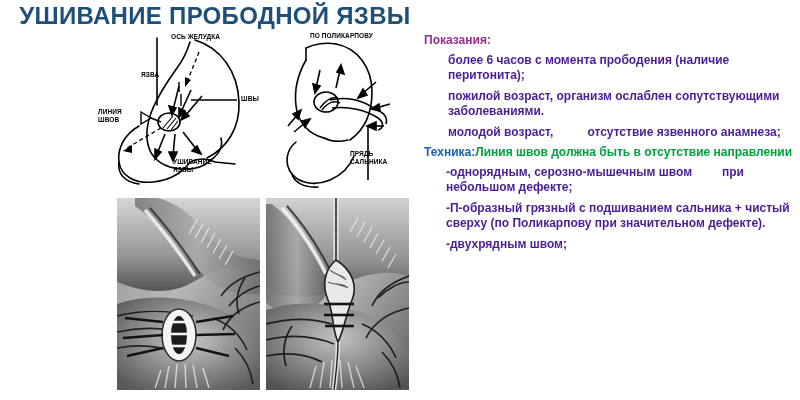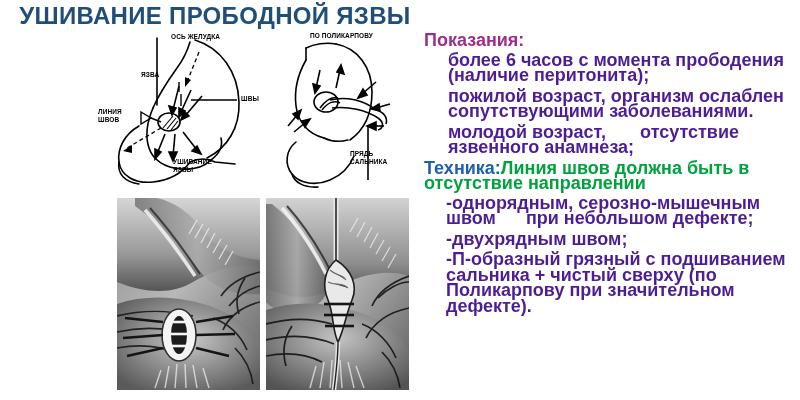--- a/index.html
+++ b/index.html
@@ -76,21 +76,21 @@
   #photo-omental-plug  { left: 266px; }
   .photo-frame svg { display: block; }
 
   
   #text-panel {
     position: absolute;
     left: 420px;
     top: 33px;
     width: 378px;
     height: 362px;
-    font-size: 18px;
+    font-size: 12px;
     line-height: 15.5px;
     color: #111111;
   }
   .heading-line {
     font-weight: bold;
     margin: 0 0 1px 4px;
   }
   .heading-indications { color: #9B2D8E; }
   .heading-technique   { color: #1F5FAF; margin-top: 16px; }
   .technique-body      { color: #00A23E; }
@@ -429,18 +429,18 @@
       <div class="heading-line">
         <span class="heading-technique">Техника:</span><span class="technique-body">Линия швов должна быть в отсутствие направлении</span>
       </div>
     </div>
 
     <div class="bullet-para dash">
       <span>-однорядным, серозно-мышечным швом</span><span class="gapspace-sm"></span><span>при</span>
       <span>небольшом дефекте;</span>
     </div>
 
+    <div class="bullet-para dash">-П-образный грязный с подшиванием сальника + чистый сверху (по Поликарпову при значительном дефекте).</div>
+
     <div class="bullet-para dash">-двухрядным швом;</div>
-
-    <div class="bullet-para dash">-П-образный грязный с подшиванием сальника + чистый сверху (по Поликарпову при значительном дефекте).</div>
   </div>
 
 </div>
 
 </body></html>

